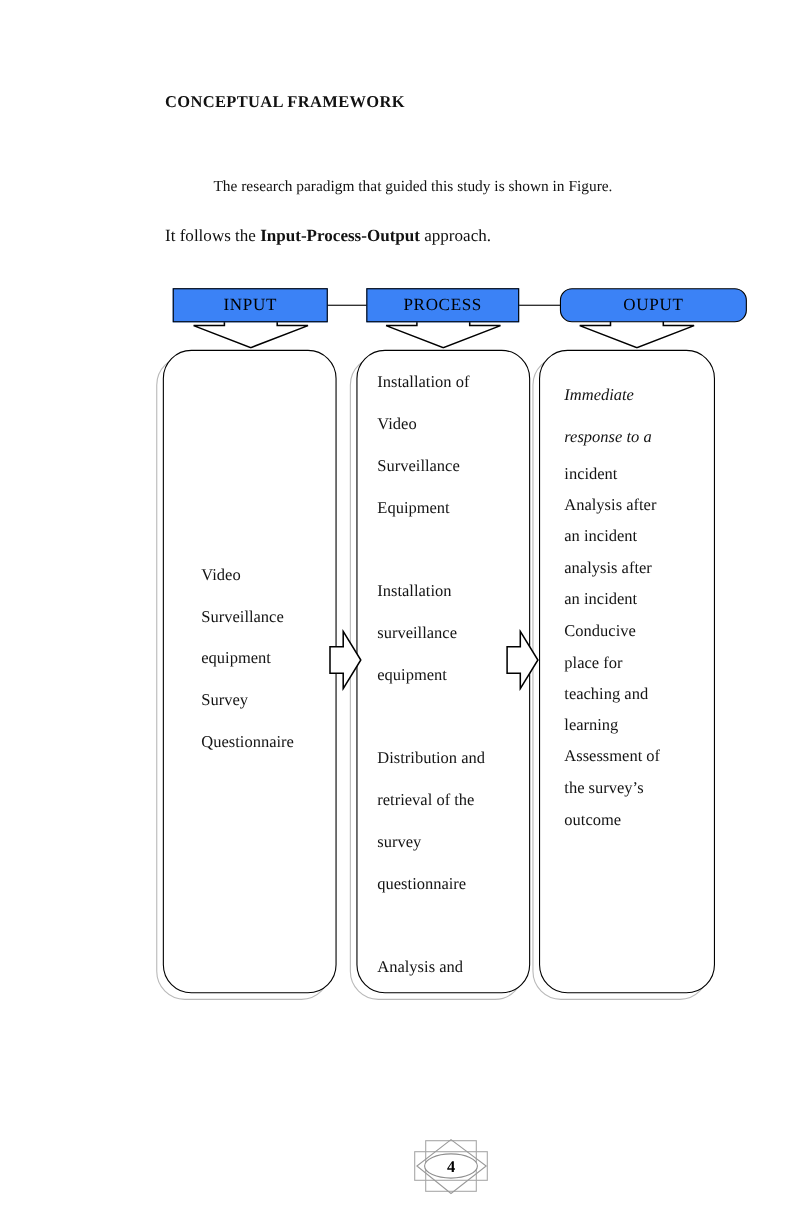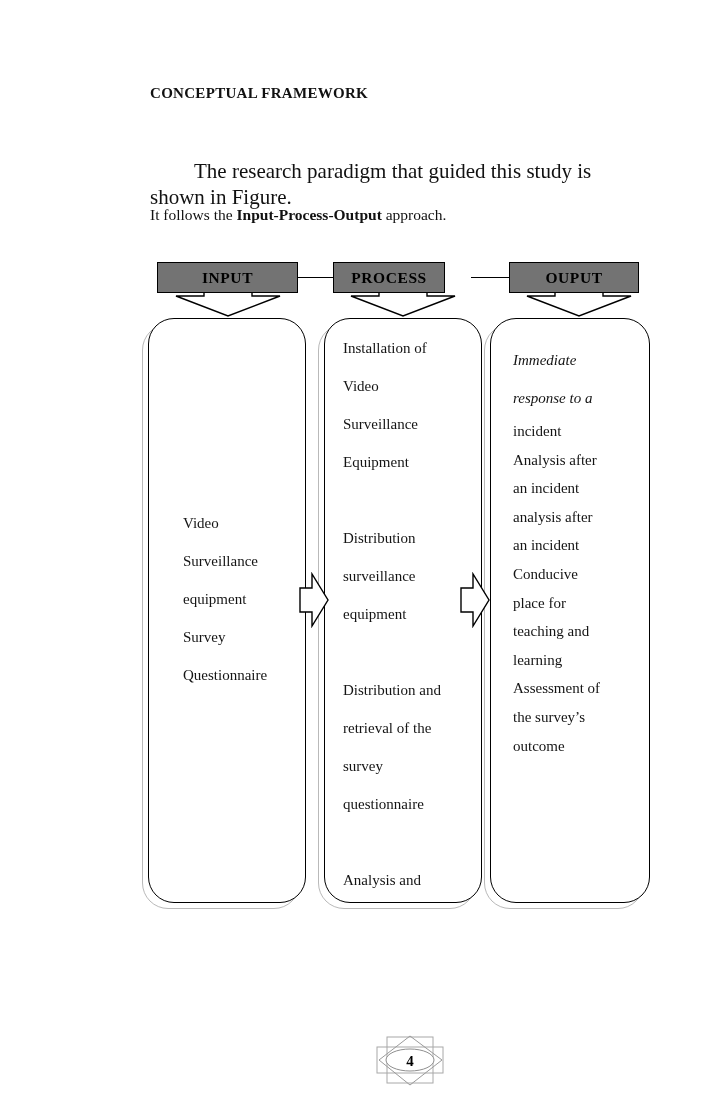--- a/index.html
+++ b/index.html
@@ -32,21 +32,21 @@
     font-weight: bold;
     letter-spacing: 0.3px;
     color: #111111;
     white-space: nowrap;
   }
   .para-1 {
     position: absolute;
     left: 150px;
     top: 158px;
     width: 500px;
-    font-size: 21px;
+    font-size: 14px;
     text-indent: 44px;
     line-height: 26px;
     color: #111111;
   }
   .para-2 {
     position: absolute;
     left: 150px;
     top: 202px;
     width: 520px;
     font-size: 15.5px;
@@ -55,34 +55,34 @@
   }
   .para-2 .bi {
     font-weight: bold;
   }
 
   
   .hdr-box {
     position: absolute;
     height: 31px;
     border: 1.4px solid #000000;
-    background: #737373;
+    background: #3b82f6;
     box-sizing: border-box;
     display: flex;
     align-items: center;
     justify-content: center;
     font-size: 15.5px;
-    font-weight: bold;
+    font-weight: normal;
     letter-spacing: 0.6px;
     color: #000000;
     z-index: 4;
   }
   #hdr-input   { left: 157px; top: 262px; width: 141px; }
-  #hdr-process { left: 333px; top: 262px; width: 112px; }
-  #hdr-output  { left: 509px; top: 262px; width: 130px; }
+  #hdr-process { left: 333px; top: 262px; width: 139px; }
+  #hdr-output  { left: 509px; top: 262px; width: 170px; border-radius: 11px; }
 
   
   .hdr-link {
     position: absolute;
     height: 0;
     border-top: 1.3px solid #000000;
     top: 277px;
     z-index: 3;
   }
   #hdr-link-1 { left: 297px; width: 37px; }
@@ -238,21 +238,21 @@
 
   <div class="rbox-wrap" id="rbox-process">
     <div class="rbox-shadow"></div>
     <div class="rbox">
       <div class="rbox-text">
         <span class="ln">Installation of</span>
         <span class="ln">Video</span>
         <span class="ln">Surveillance</span>
         <span class="ln">Equipment</span>
         <span class="ln gap"></span>
-        <span class="ln">Distribution</span>
+        <span class="ln">Installation</span>
         <span class="ln">surveillance</span>
         <span class="ln">equipment</span>
         <span class="ln gap"></span>
         <span class="ln">Distribution and</span>
         <span class="ln">retrieval of the</span>
         <span class="ln">survey</span>
         <span class="ln">questionnaire</span>
         <span class="ln gap"></span>
         <span class="ln">Analysis and</span>
 

